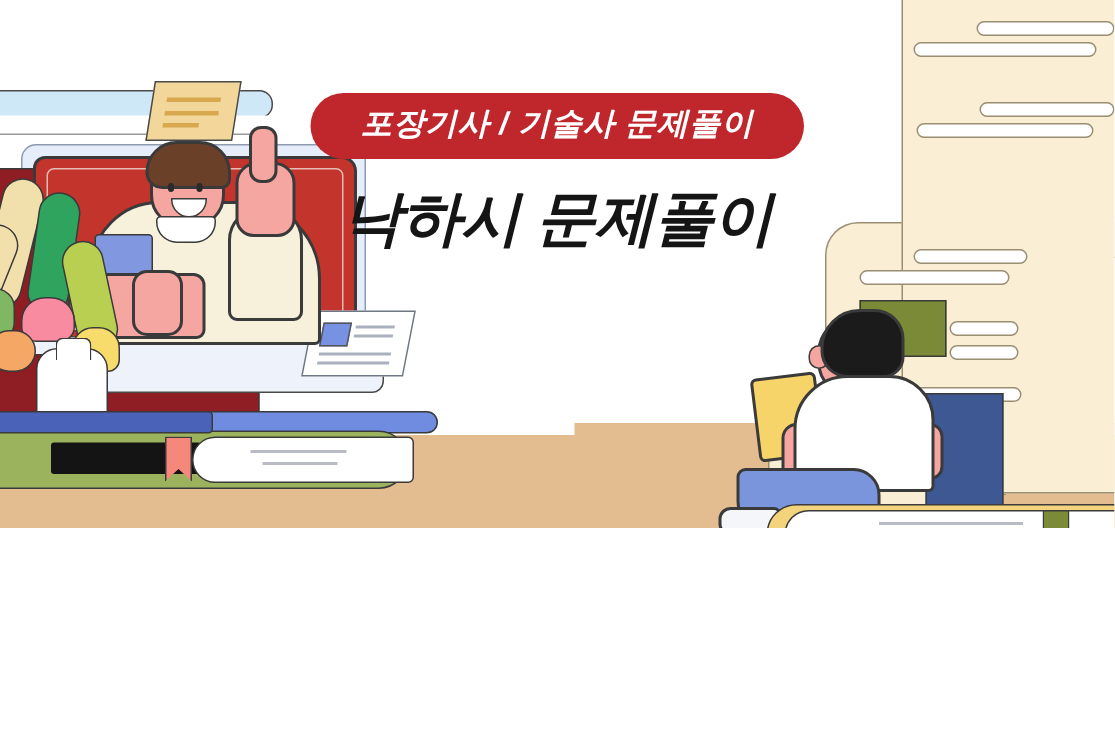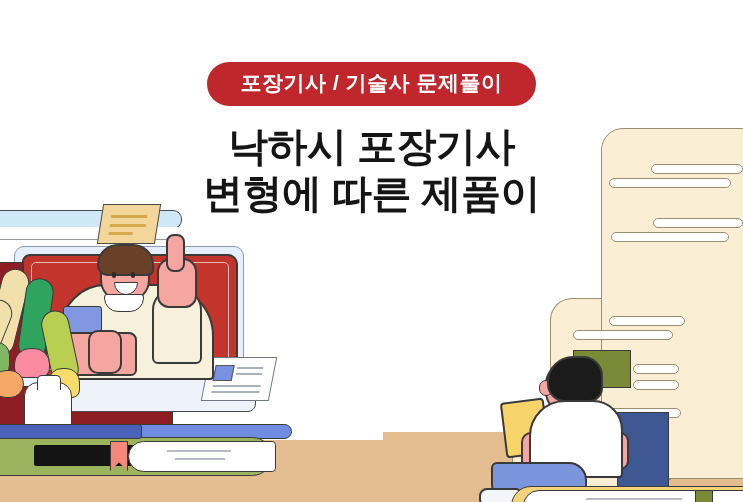--- a/index.html
+++ b/index.html
@@ -5,23 +5,24 @@
   html, body {
     margin: 0; padding: 0;
     background: #ffffff;
   }
   body {
     font-family: "Liberation Sans", "DejaVu Sans", sans-serif;
   }
   #thumbnail {
     position: relative;
     width: 743px;
-    height: 502px;
+    height: 352px;
     overflow: hidden;
     background: #ffffff;
+    font-style: italic;
   }
   
   .floor {
     position: absolute;
     left: 0; right: 0;
     bottom: 0;
     height: 62px;
     background: #e3bd8f;
   }
   .floor-right {
@@ -700,18 +701,17 @@
       <i class="l1"></i>
 
     </div>
     <div class="mark-green"></div>
 
   </div>
 
   <div class="text-block">
     <div class="badge">포장기사 / 기술사 문제풀이</div>
     <div class="headline">
-      <span class="ln">낙하시 포장기사</span>
-      <span class="ln">변형에 따른 제품이</span>
+      <span class="ln">낙하시 문제풀이</span>
     </div>
   </div>
 
 </div>
 
 </body></html>

